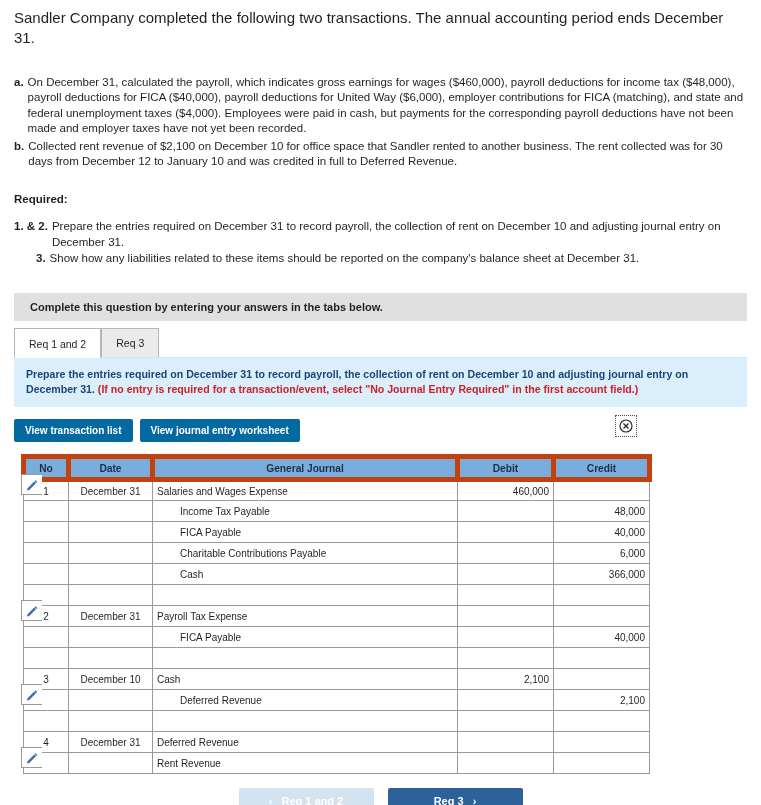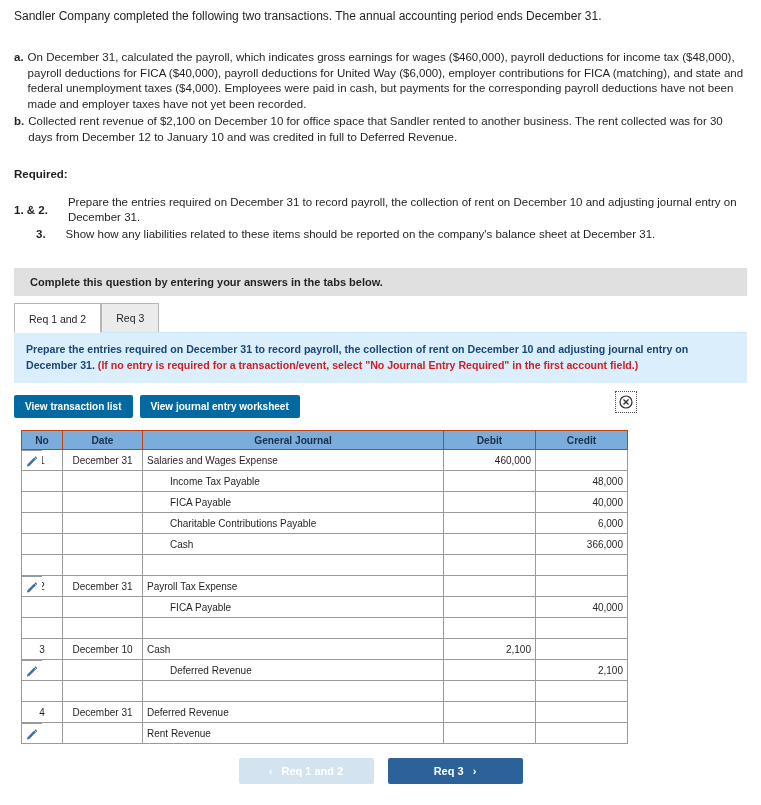--- a/index.html
+++ b/index.html
@@ -23,21 +23,21 @@
   }
 
   
   .intro {
     padding: 8px 14px 0 14px;
     font-size: 11.5px;
     line-height: 1.35;
   }
   .intro-lead {
     margin: 0 0 26px 0;
-    font-size: 12px;
+    font-size: 15px;
   }
   .bullet-block {
     margin: 0;
     padding: 0;
   }
   .bullet {
     display: flex;
     align-items: flex-start;
     margin-bottom: 2px;
   }
@@ -58,22 +58,21 @@
     font-size: 11.5px;
     line-height: 1.35;
   }
   .required-title {
     font-weight: bold;
     margin-bottom: 12px;
     font-size: 11.5px;
   }
   .req-line {
     display: flex;
-    align-items: center;
-    gap: 16px;
+    align-items: flex-start;
   }
   .req-line.indent-2 {
     padding-left: 22px;
     margin-top: 1px;
   }
   .req-marker {
     font-weight: bold;
     flex: 0 0 auto;
     padding-right: 4px;
     white-space: nowrap;
@@ -188,21 +187,21 @@
     width: 601px;
     table-layout: fixed;
     font-size: 10px;
   }
   table.journal th {
     background: #7aaddc;
     color: #1b2f49;
     font-size: 10.2px;
     font-weight: bold;
     height: 18px;
-    border: 1px solid #c2410c;
+    border: 5px solid #c2410c;
     text-align: center;
     padding: 0;
   }
   table.journal td {
     border: 1px solid #9a9a9a;
     height: 21px;
     padding: 0 4px;
     font-size: 10px;
     color: #231f20;
     background: #ffffff;

